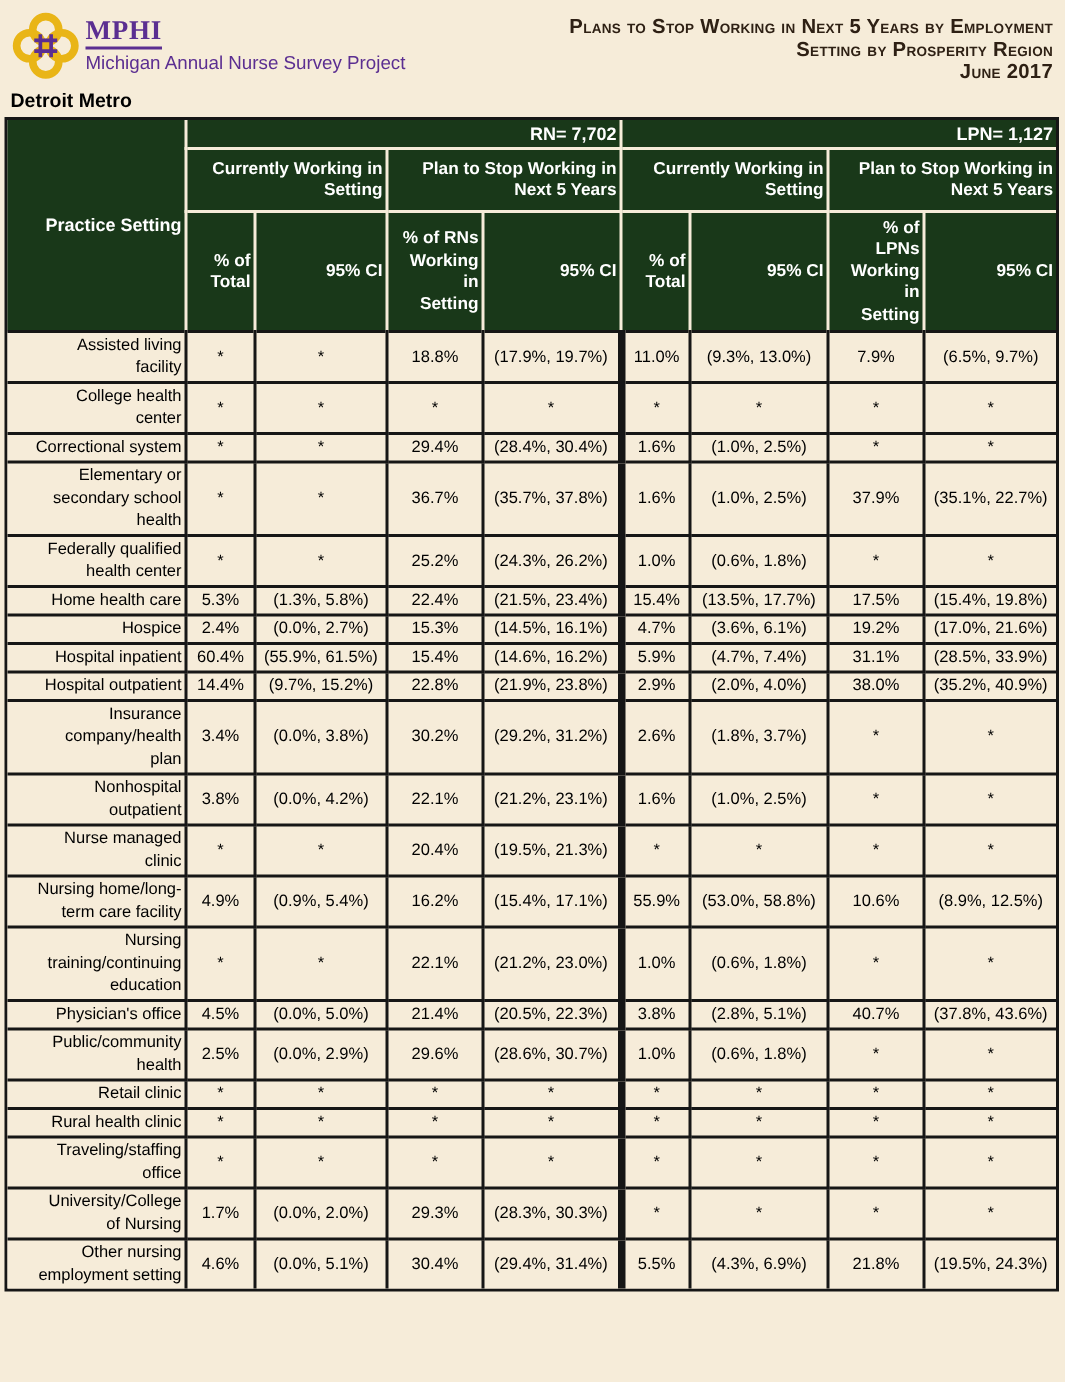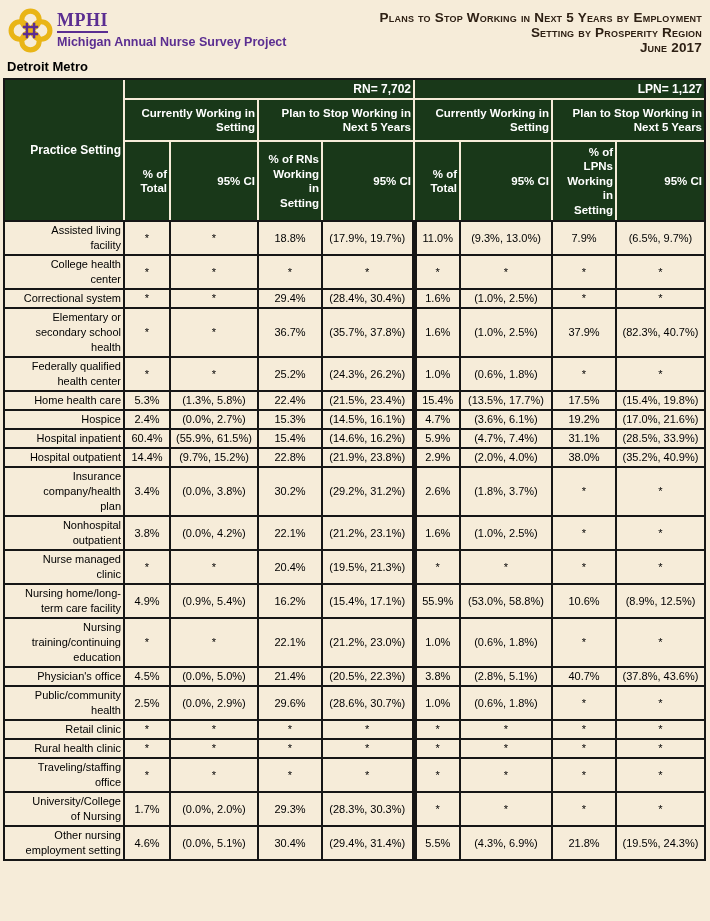--- a/index.html
+++ b/index.html
@@ -28,21 +28,21 @@
   .logo circle{fill:none;stroke:var(--logo-gold,#E9B517);stroke-width:5;}
   .logo .hash{stroke:var(--brand-purple,#5B2E91);stroke-width:2.4;fill:none;}
   .brand-text{margin:4px 0 0 3px;}
   .org{
     font-family:"Liberation Serif",serif;
     color:var(--brand-purple,#5B2E91);
     font-size:18px;font-weight:bold;letter-spacing:.5px;
     display:inline-block;border-bottom:2px solid var(--brand-purple,#5B2E91);
     line-height:1.05;padding-bottom:1px;
   }
-  .project{color:var(--brand-purple,#5B2E91);font-size:12.5px;font-weight:700;margin-top:2px;}
+  .project{color:var(--brand-purple,#5B2E91);font-size:12.5px;font-weight:400;margin-top:2px;}
   .title{
     text-align:right;color:var(--title-text,#2E2014);
     font-weight:bold;font-variant:small-caps;
     font-size:13.5px;line-height:15px;letter-spacing:.2px;
     margin-top:3px;
   }
   
   .region{font-size:13px;font-weight:bold;padding:3px 0 4px 7px;}
   
   .tablewrap{
@@ -210,21 +210,21 @@
   </tr>
           <tr>
     <td class="setting">Elementary or secondary school health</td>
     <td class="v">*</td>
     <td class="v">*</td>
     <td class="v">36.7%</td>
     <td class="v">(35.7%, 37.8%)</td>
     <td class="v lpn-start">1.6%</td>
     <td class="v">(1.0%, 2.5%)</td>
     <td class="v">37.9%</td>
-    <td class="v">(82.3%, 40.7%)</td>
+    <td class="v">(35.1%, 22.7%)</td>
   </tr>
           <tr>
     <td class="setting">Federally qualified health center</td>
     <td class="v">*</td>
     <td class="v">*</td>
     <td class="v">25.2%</td>
     <td class="v">(24.3%, 26.2%)</td>
     <td class="v lpn-start">1.0%</td>
     <td class="v">(0.6%, 1.8%)</td>
     <td class="v">*</td>

